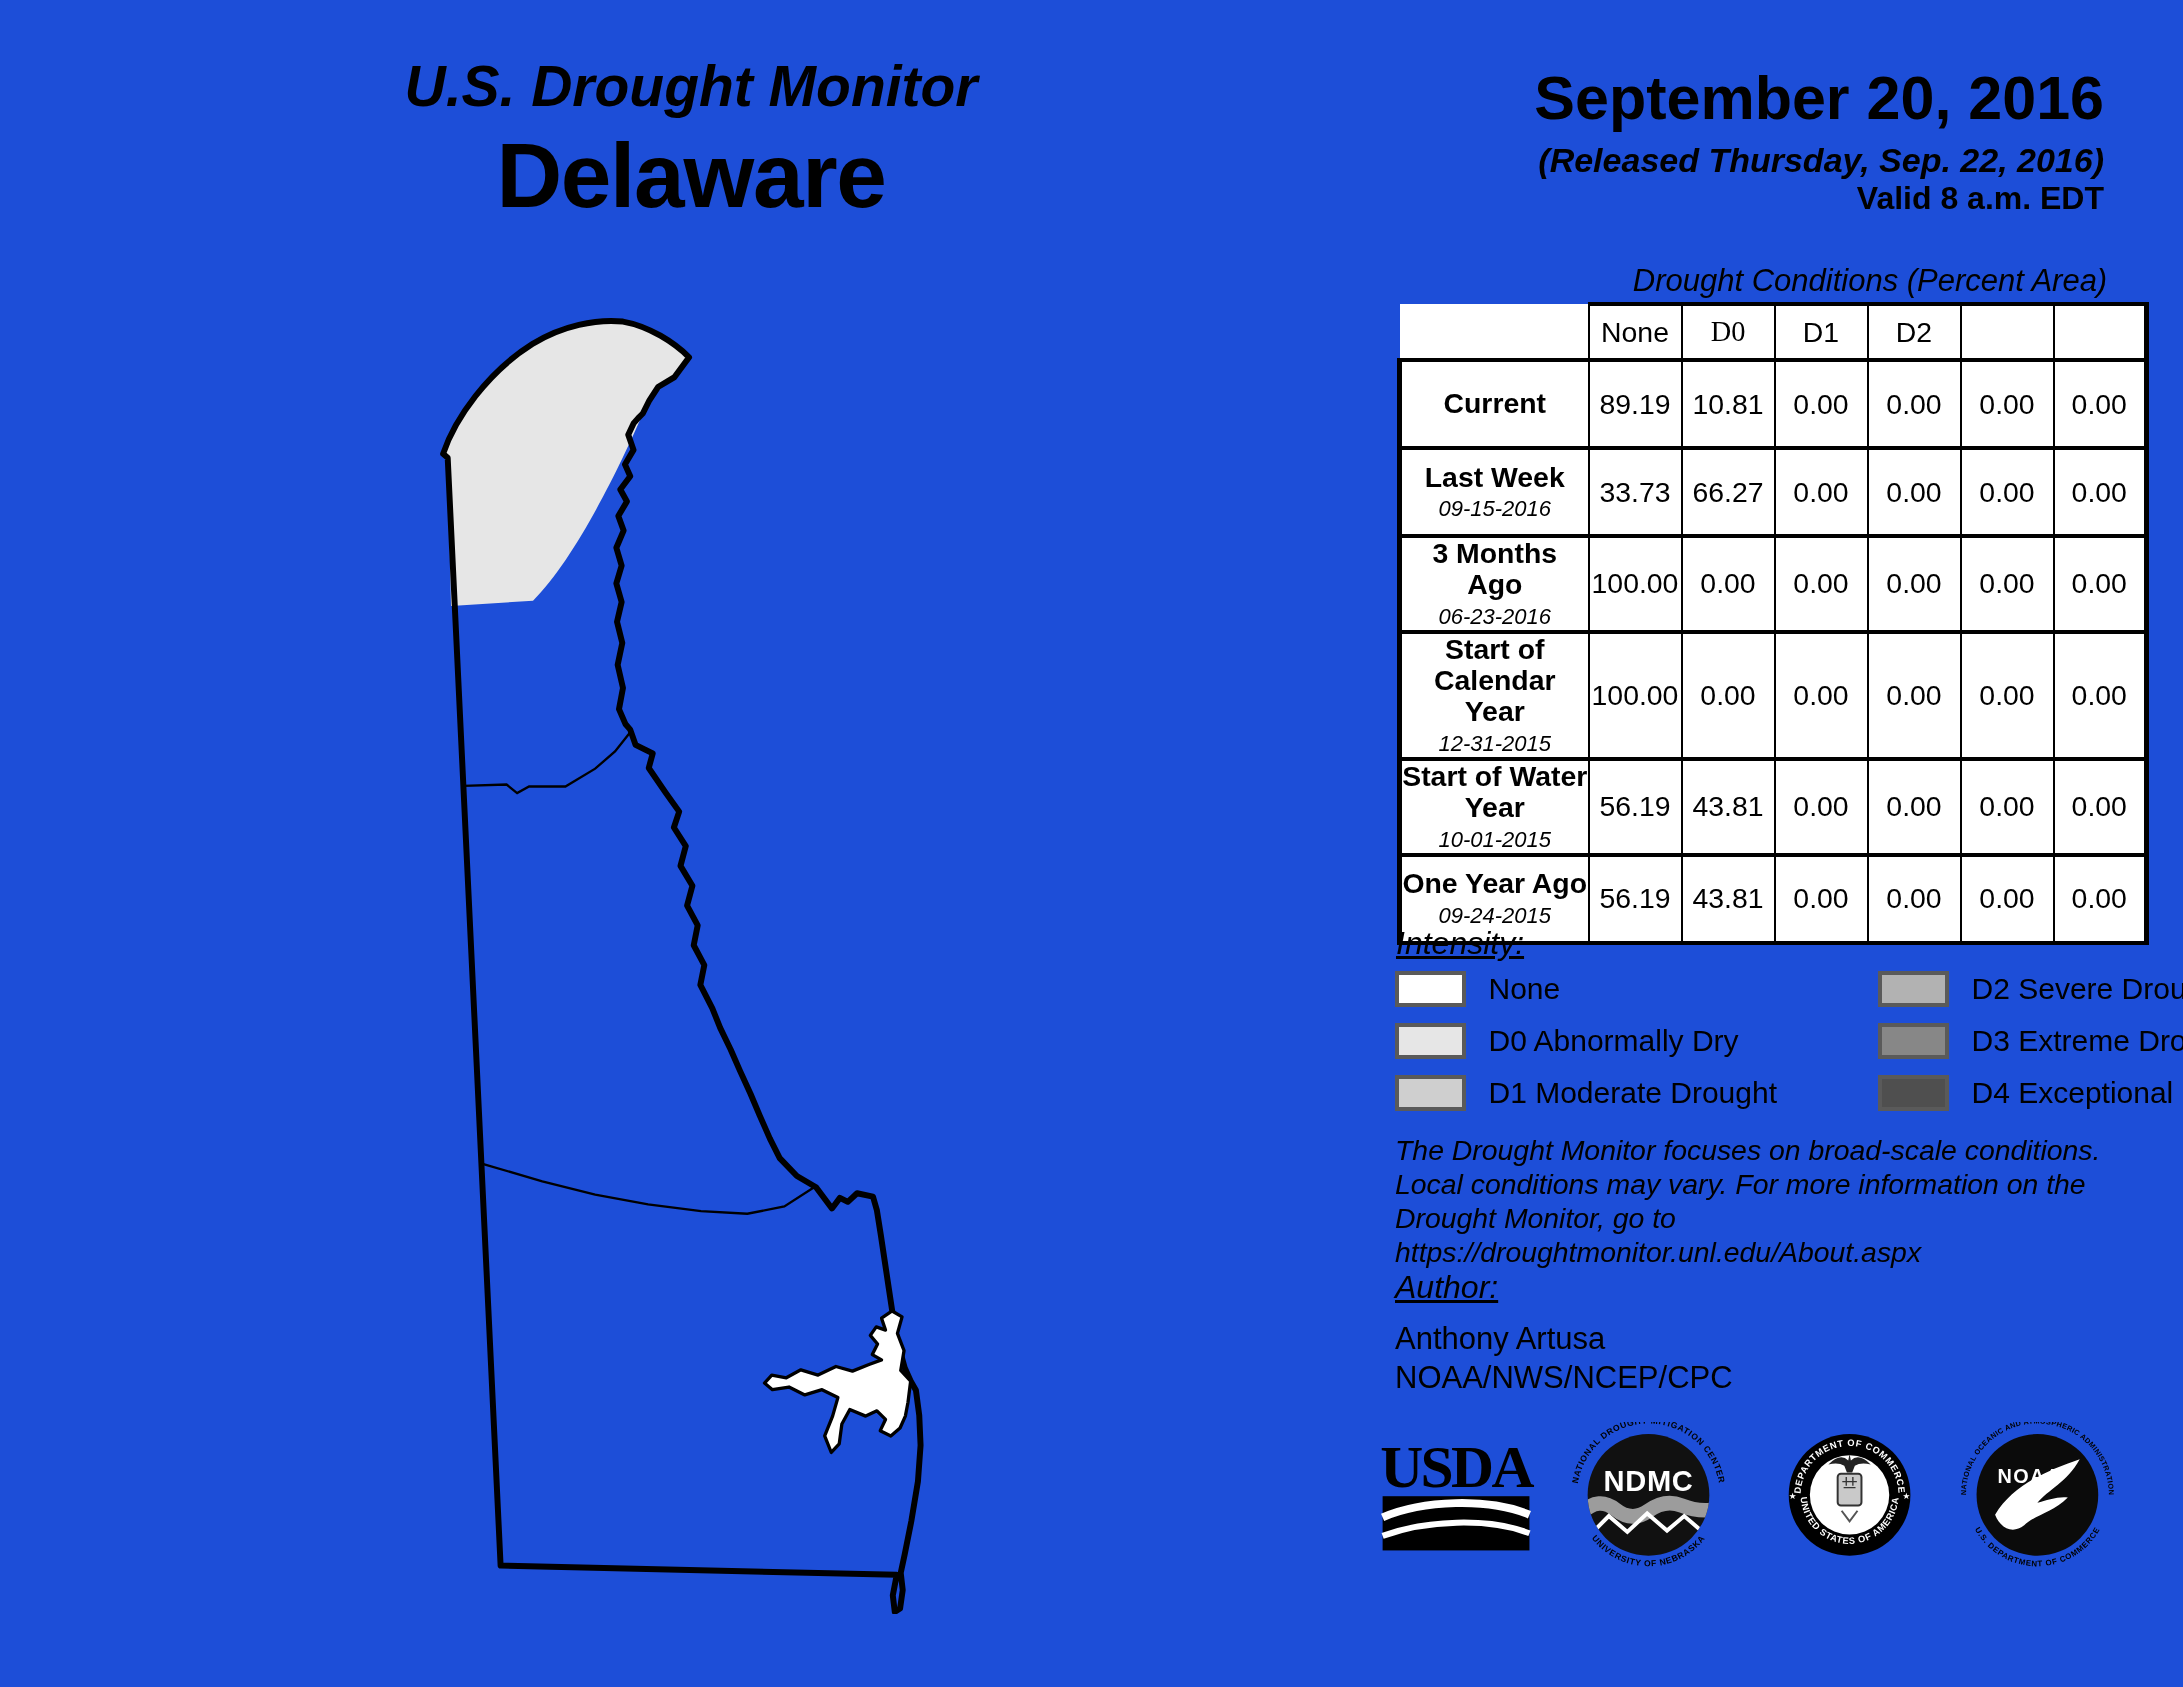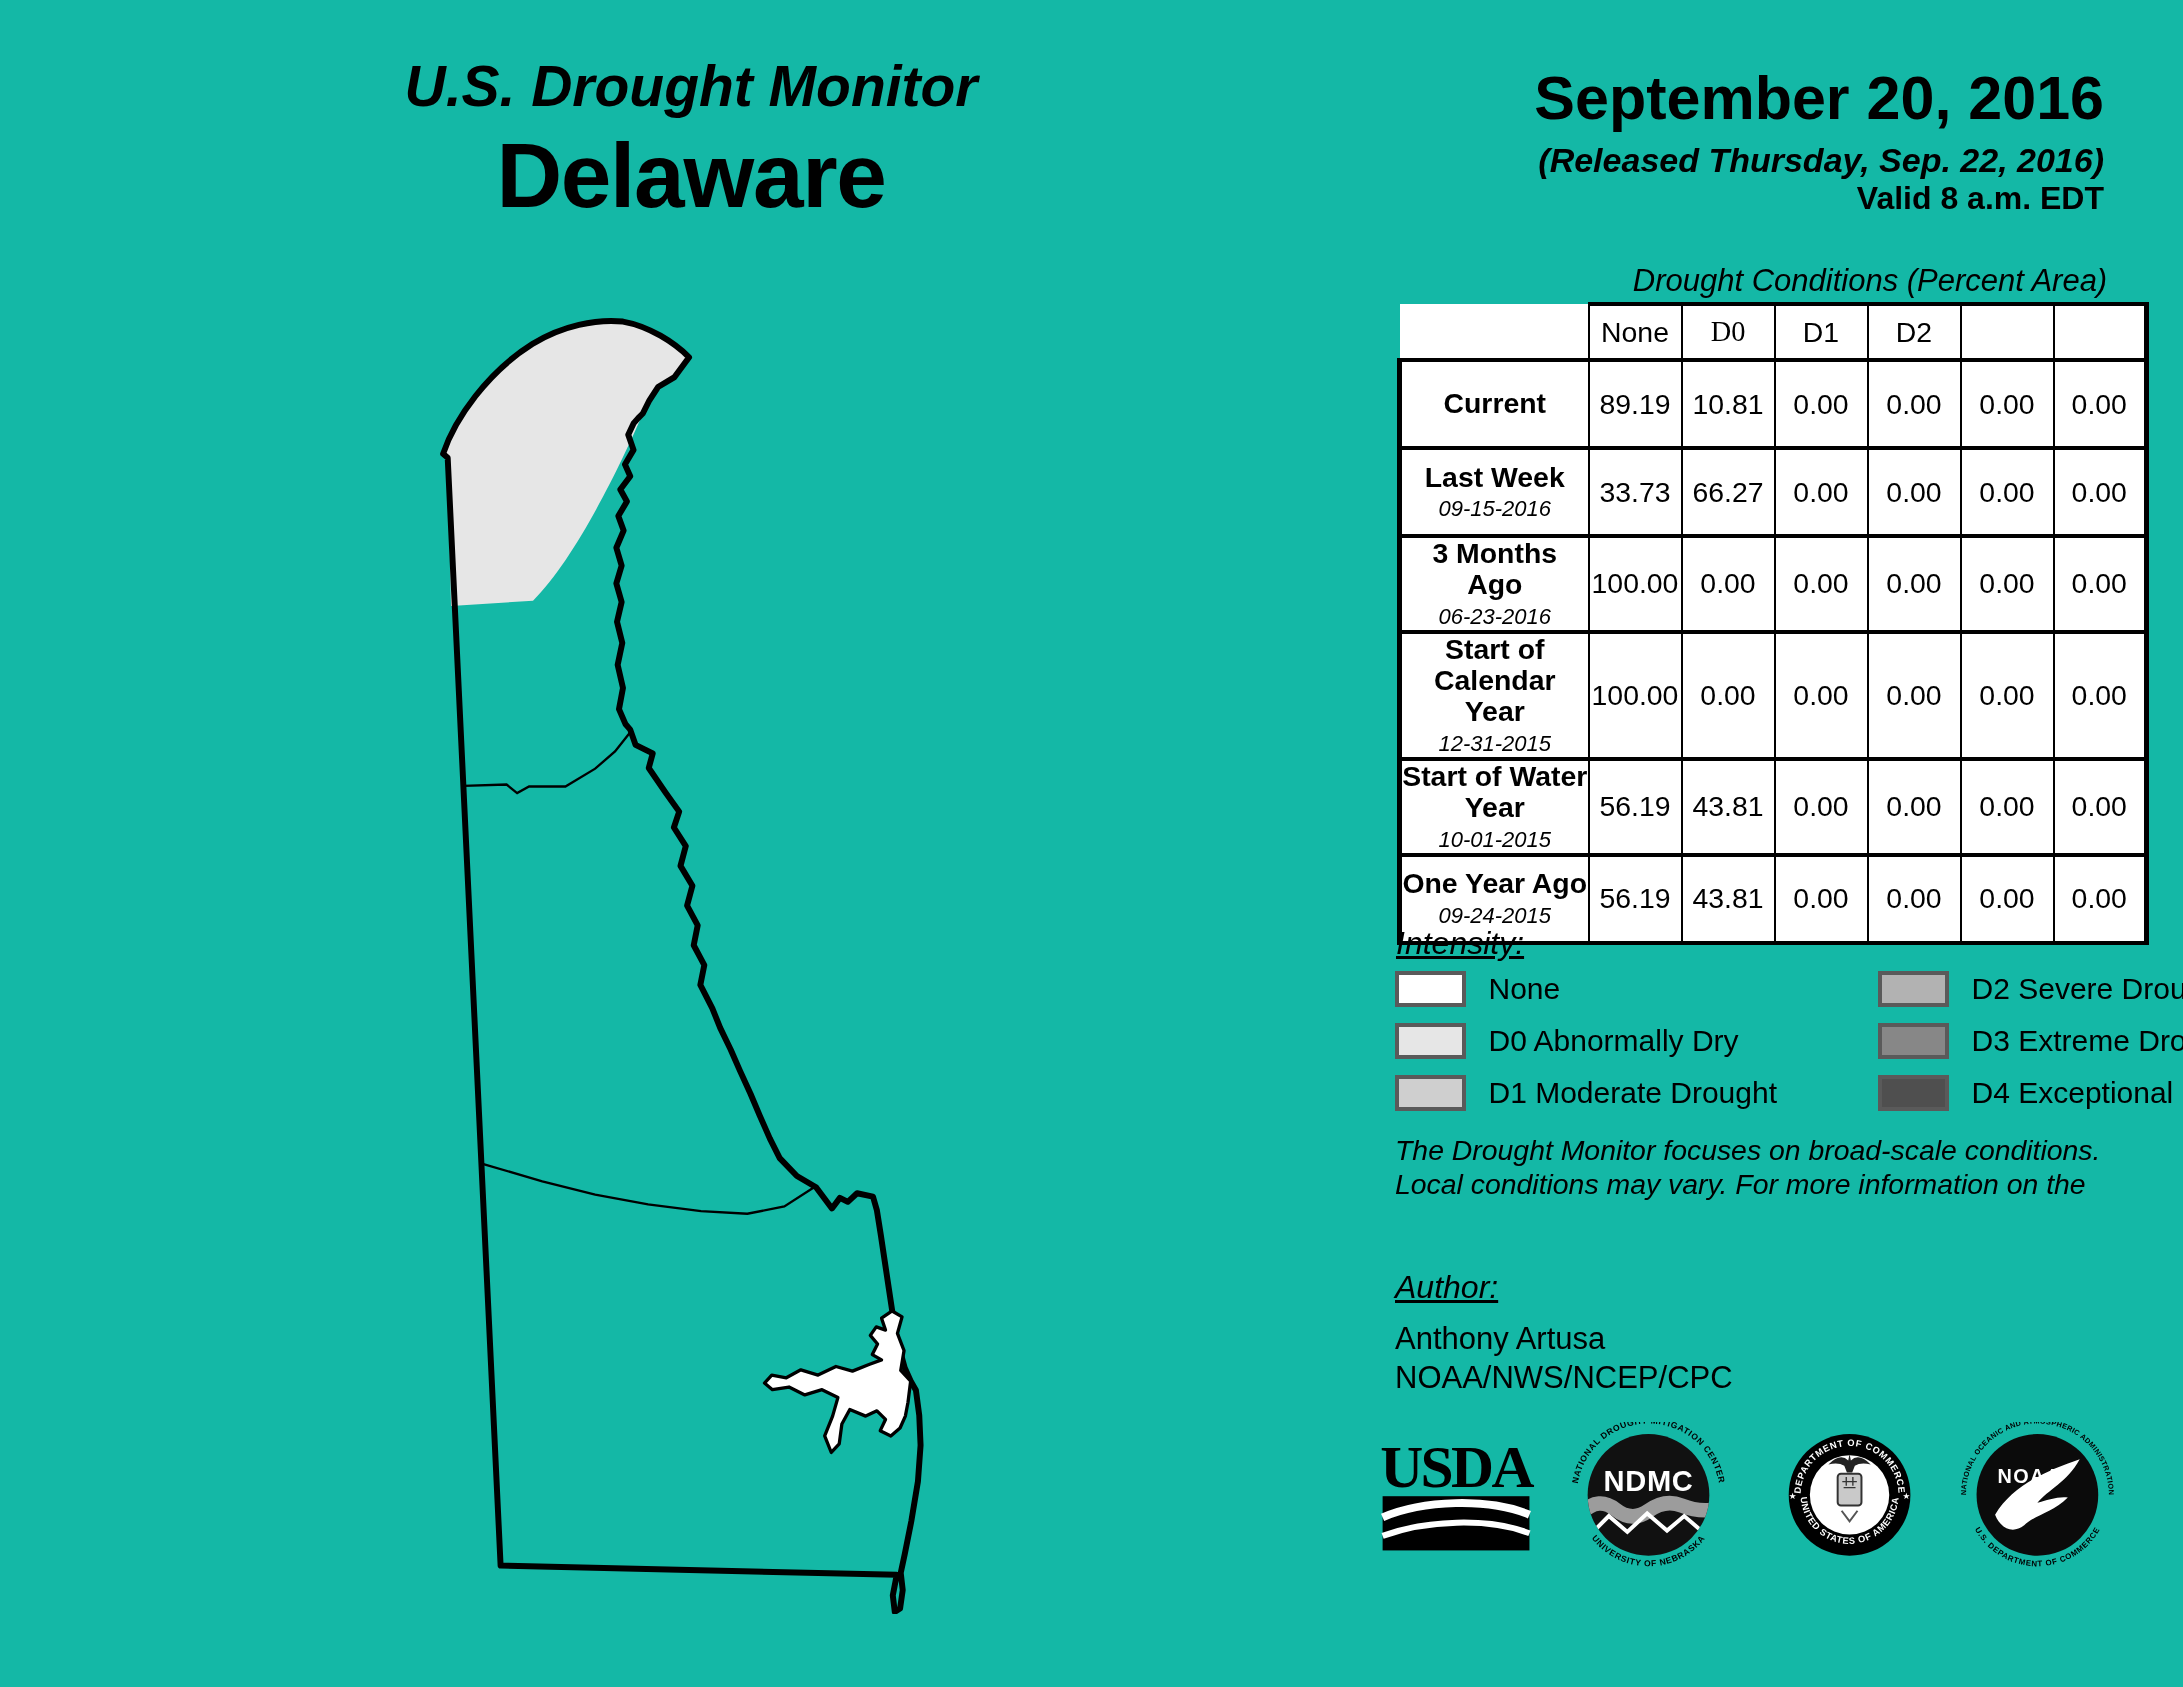--- a/index.html
+++ b/index.html
@@ -1,18 +1,18 @@
 <!DOCTYPE html>
 <html style="font-size:10.6px"><head>
 <meta charset="utf-8">
 <style>
   * { margin:0; padding:0; box-sizing:border-box; }
   html,body { background:#ffffff; }
   .page {
-    position:relative; width:2183px; height:1687px; background:#14b8a6;
+    position:relative; width:2183px; height:1687px; background:#1d4ed8;
     font-family:"Liberation Sans", sans-serif; color:#000; overflow:hidden;
   }
 
   
   .title-block { position:absolute; left:284px; top:53px; width:814px; text-align:center; }
   .us-title   { font-size:57px; font-weight:bold; font-style:italic; letter-spacing:0px; }
   .state-title{ font-size:91px; font-weight:bold; margin-top:5.3px; letter-spacing:-1.3px; }
 
   
   .map { position:absolute; left:410px; top:291px; width:582px; height:1323px; }
@@ -255,20 +255,21 @@
     </div>
     <div class="li">
       <span class="sw sw-d4"></span>
       <span class="li-label">D4 Exceptional Drought</span>
     </div>
   </div>
 
   <div class="disclaimer">
     <div>The Drought Monitor focuses on broad-scale conditions.</div>
     <div>Local conditions may vary. For more information on the</div>
+    <div>Drought Monitor, go to https://droughtmonitor.unl.edu/About.aspx</div>
   </div>
 
   <div class="author-title">Author:</div>
   <div class="author-name">Anthony Artusa</div>
   <div class="author-org">NOAA/NWS/NCEP/CPC</div>
 
   <svg class="logos" viewBox="0 0 1140 240" xmlns="http://www.w3.org/2000/svg">
     <defs>
       <path id="ndmcTop" d="M 304 110 A 108 108 0 0 1 520 110"></path>
       <path id="ndmcBot" d="M 304 110 A 108 108 0 0 0 520 110"></path>

